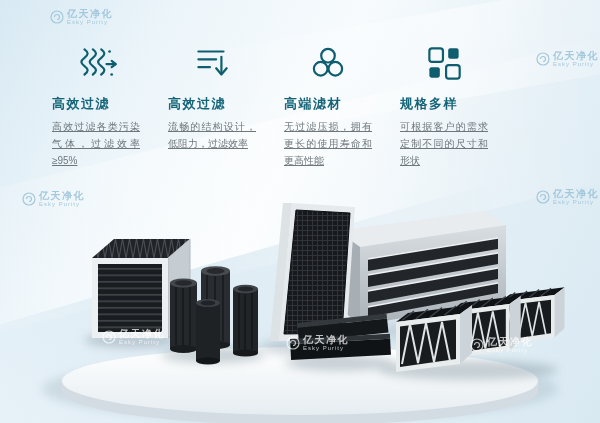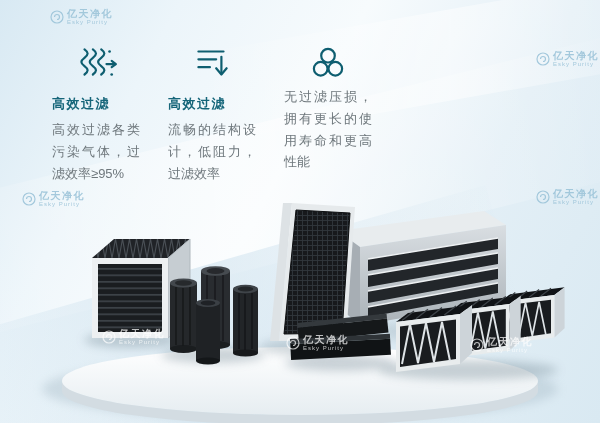--- a/index.html
+++ b/index.html
@@ -14,21 +14,21 @@
         background:linear-gradient(100deg,rgba(255,255,255,0) 0%,rgba(255,255,255,.55) 45%,rgba(255,255,255,0) 100%); }
   .s2 { width:500px;height:90px;left:200px;top:10px;transform:rotate(-10deg);
         background:linear-gradient(100deg,rgba(255,255,255,0),rgba(255,255,255,.5),rgba(255,255,255,0)); }
   .s3 { width:640px;height:160px;left:-120px;top:270px;transform:rotate(-16deg);
         background:linear-gradient(100deg,rgba(185,211,228,0),rgba(200,222,236,.55),rgba(185,211,228,0)); }
 
   .features { position:absolute; left:52px; top:40px; width:496px; display:flex; gap:28px; }
   .feature { width:88px; }
   .feature .icon { width:46px; height:46px; margin:0 auto; display:block; }
   .feature h3 { font-size:13px; font-weight:bold; color:#156579; letter-spacing:1.5px; margin:9px 0 6px 0; }
-  .feature p { font-size:13px; line-height:1.68; color:#6e777c; text-align:justify; }
+  .feature p { font-size:10px; line-height:1.68; color:#6e777c; text-align:justify;text-decoration:underline; }
 
   .stage { position:absolute; left:0; top:163px; width:600px; height:260px; }
 
   .wm { position:absolute; display:flex; align-items:center; gap:3px; color:#9cc4d9; opacity:.9; }
   .wm.light { color:rgba(255,255,255,.8); }
   .wm-logo { width:14px; height:14px; flex:0 0 auto; }
   .wm-lines { display:flex; flex-direction:column; line-height:1.1; }
   .wm-cn { font-size:10px; font-weight:bold; letter-spacing:1.5px; white-space:nowrap; }
   .wm-en { font-size:6px; letter-spacing:1px; white-space:nowrap; }
 </style>
@@ -69,23 +69,34 @@
       <p>流畅的结构设计，低阻力，过滤效率</p>
     </div>
 
 
     <div class="feature">
       <svg class="icon" viewBox="0 0 44 44" fill="none" stroke="#0e5e70" stroke-width="2.1" stroke-linecap="round" stroke-linejoin="round">
         <circle cx="22" cy="15" r="6.5"></circle>
         <circle cx="15" cy="27.5" r="6.5"></circle>
         <circle cx="29" cy="27.5" r="6.5"></circle>
       </svg>
+      <h3>高端滤材</h3>
       <p>无过滤压损，拥有更长的使用寿命和更高性能</p>
     </div>
 
+    <div class="feature">
+      <svg class="icon" viewBox="0 0 44 44" fill="none" stroke="#0e5e70" stroke-width="2.1" stroke-linecap="round" stroke-linejoin="round">
+        <rect x="8" y="8" width="13" height="13" rx="2.5"></rect>
+        <rect x="26" y="8" width="10" height="10" rx="2" fill="#0e5e70" stroke="none"></rect>
+        <rect x="8" y="26" width="10" height="10" rx="2" fill="#0e5e70" stroke="none"></rect>
+        <rect x="24" y="24" width="13" height="13" rx="2.5"></rect>
+      </svg>
+      <h3>规格多样</h3>
+      <p>可根据客户的需求定制不同的尺寸和形状</p>
+    </div>
 
   </div>
 
   <svg class="stage" viewBox="0 0 600 260">
     <defs>
       <filter id="soft" x="-60%" y="-60%" width="220%" height="220%">
           <feGaussianBlur stdDeviation="5"></feGaussianBlur>
         </filter>
       <linearGradient id="platTop" x1="0" y1="0" x2="0" y2="1">
         <stop offset="0" stop-color="#ffffff"></stop>

